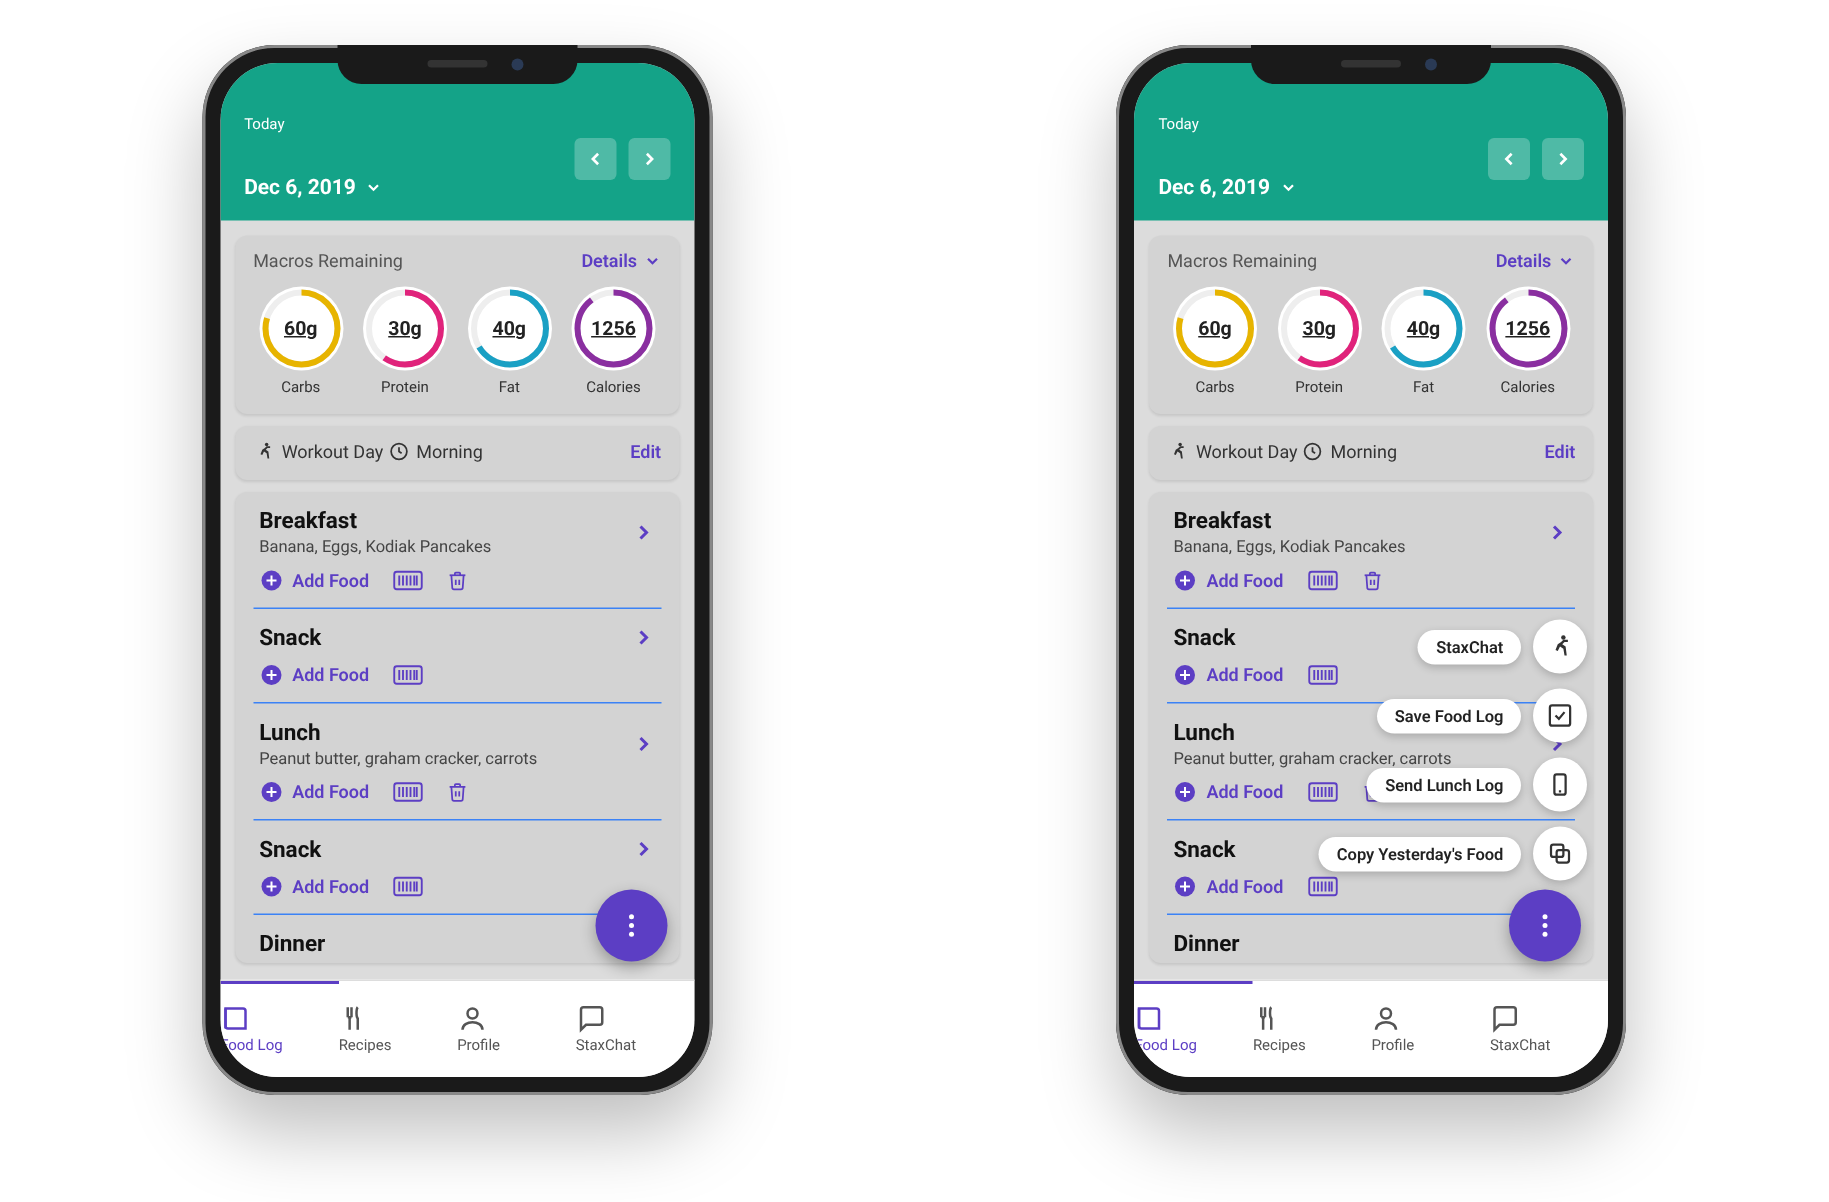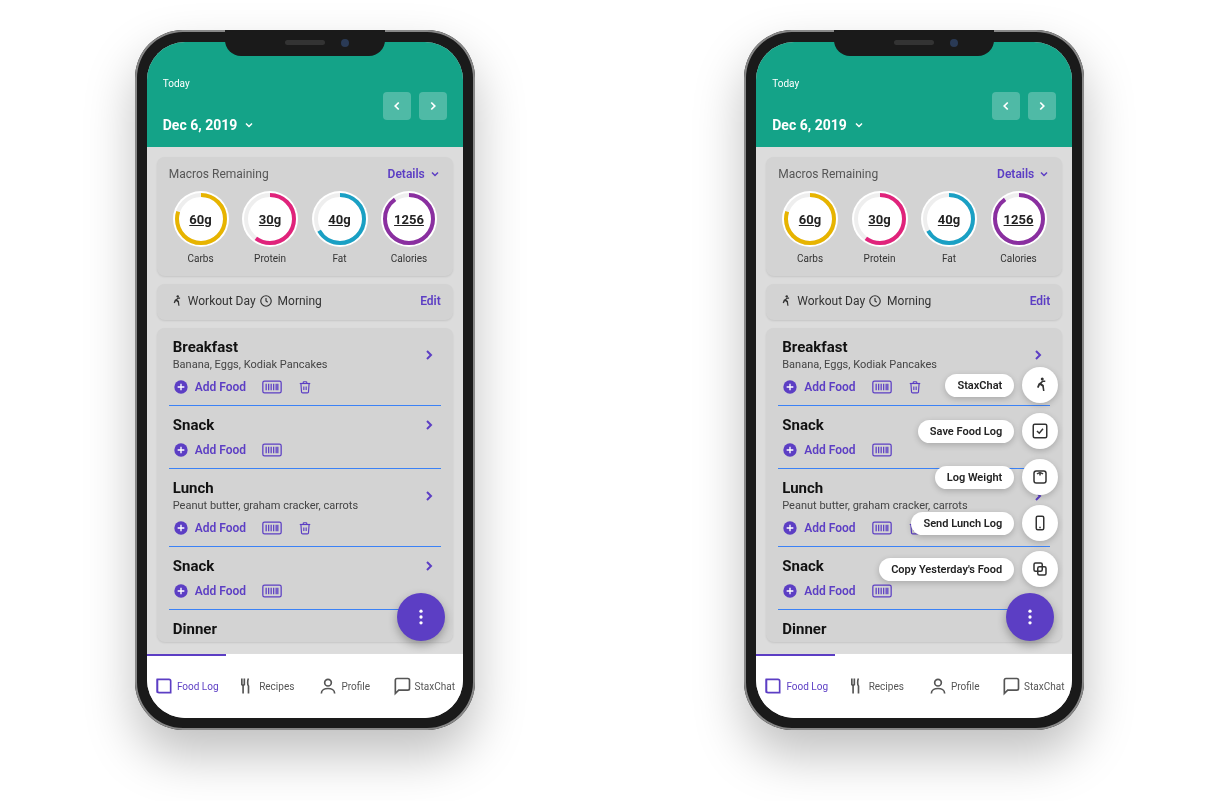--- a/index.html
+++ b/index.html
@@ -135,21 +135,21 @@
     z-index:20;
   }
   .bottom-nav {
     background:#fff;
     border-top:1px solid #ddd;
     display:flex;
     height:65px;
     position:relative;
   }
   .bn-item {
-    flex:1; display:flex; align-items:center; justify-content:center; gap:3px;
+    flex:1; display:flex; flex-direction:column; align-items:flex-start; justify-content:center; gap:3px;
     font-size:10px; color:#555;
   }
   .bn-item.active { color:#5c3ec4; }
   .tab-indicator {
     position:absolute; top:0; left:0; width:25%; height:2px; background:#5c3ec4;
   }
   .fab-menu {
     position:absolute;
     right:14px;
     bottom:66px;
@@ -727,30 +727,20 @@
         <div class="fab-row">
           <div class="fab-label">Save Food Log</div>
           <div class="fab-icon">
               <svg width="18" height="18" viewBox="0 0 24 24" fill="none" stroke="currentColor" stroke-width="2">
                 <rect x="3" y="3" width="18" height="18" rx="2"></rect>
                 <polyline points="8 12 11 15 16 9"></polyline>
               </svg>
             </div>
         </div>
         <div class="fab-row">
-          <div class="fab-label">Log Weight</div>
-          <div class="fab-icon">
-              <svg width="18" height="18" viewBox="0 0 24 24" fill="none" stroke="currentColor" stroke-width="2">
-                <rect x="4" y="4" width="16" height="16" rx="3"></rect>
-                <path d="M8 8a6 6 0 0 1 8 0"></path>
-                <line x1="12" y1="6" x2="12" y2="10"></line>
-              </svg>
-            </div>
-        </div>
-        <div class="fab-row">
           <div class="fab-label">Send Lunch Log</div>
           <div class="fab-icon">
               <svg width="18" height="18" viewBox="0 0 24 24" fill="none" stroke="currentColor" stroke-width="2">
                 <rect x="7" y="3" width="10" height="18" rx="2"></rect>
                 <line x1="11" y1="18" x2="13" y2="18"></line>
               </svg>
             </div>
         </div>
         <div class="fab-row">
           <div class="fab-label">Copy Yesterday's Food</div>

